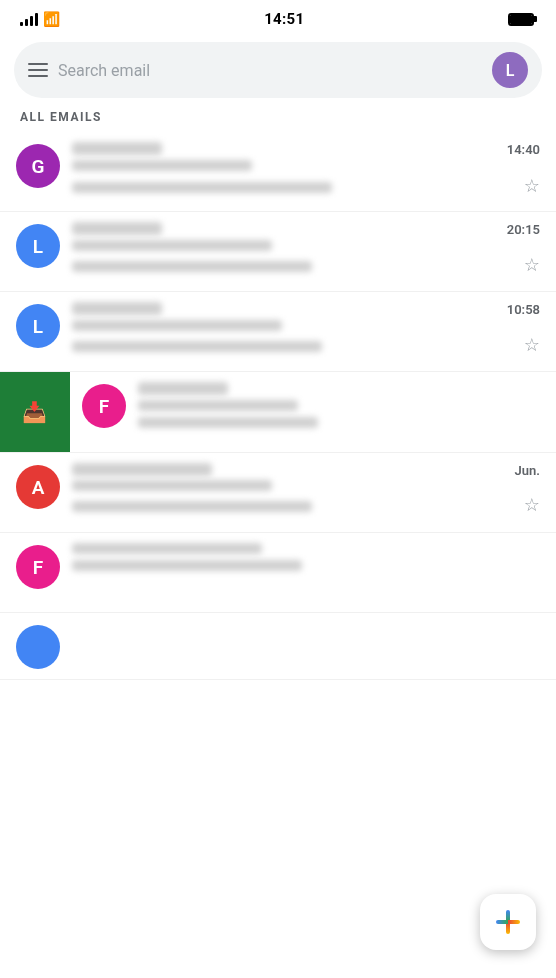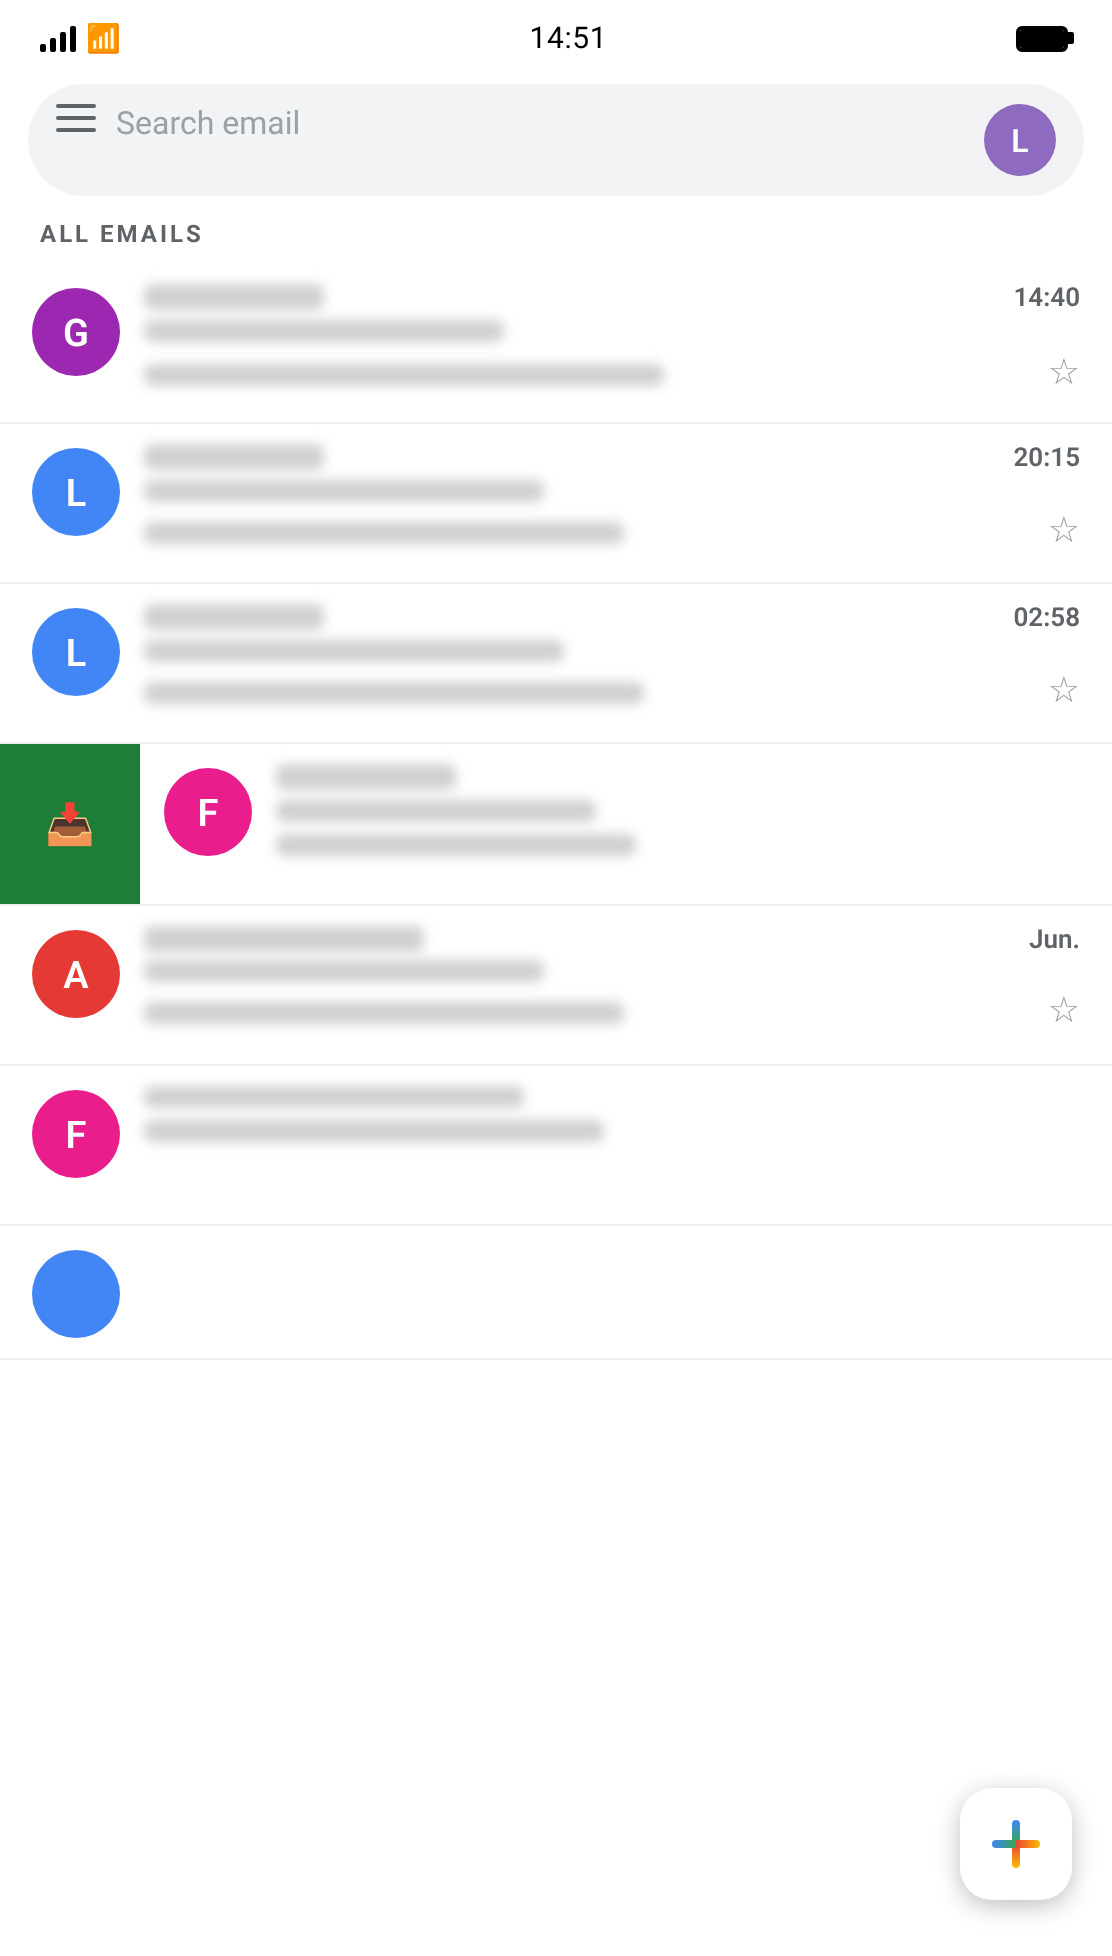--- a/index.html
+++ b/index.html
@@ -36,21 +36,21 @@
     .signal-bar {
       width: 3px;
       background: #000;
       border-radius: 1px;
     }
     .wifi-icon {
       font-size: 14px;
     }
     .status-time {
       font-size: 15px;
-      font-weight: 400;
+      font-weight: 700;
       letter-spacing: 0.3px;
     }
     .status-right {
       display: flex;
       align-items: center;
     }
     .battery {
       width: 26px;
       height: 13px;
       border: 2px solid #000;
@@ -75,20 +75,21 @@
       background: #000;
       border-radius: 1px;
     }
 
     
     .search-bar {
       margin: 6px 14px 12px 14px;
       background: #f1f3f4;
       border-radius: 30px;
       display: flex;
+      align-items: center;
       padding: 10px 14px;
       gap: 10px;
     }
     .hamburger-icon {
       display: flex;
       flex-direction: column;
       gap: 4px;
       cursor: pointer;
     }
     .hamburger-icon span {
@@ -343,21 +344,21 @@
         <span class="star-icon">☆</span>
       </div>
     </div>
   </li>
 
   <li class="email-item">
     <div class="email-avatar" style="background:#4285f4">L</div>
     <div class="email-content">
       <div class="email-top-row">
         <span class="blurred-text row-blurred-sender"></span>
-        <span class="email-time">02:58</span>
+        <span class="email-time">10:58</span>
       </div>
       <span class="blurred-block row-blurred-subject" style="width:210px; margin-bottom:3px"></span>
       <div class="email-preview-row">
         <span class="blurred-block row-blurred-preview-long" style="margin-top:3px; width:250px"></span>
         <span class="star-icon">☆</span>
       </div>
     </div>
   </li>
 
   <li style="display:flex; border-bottom: 1px solid #f0f0f0; min-height:80px;">

